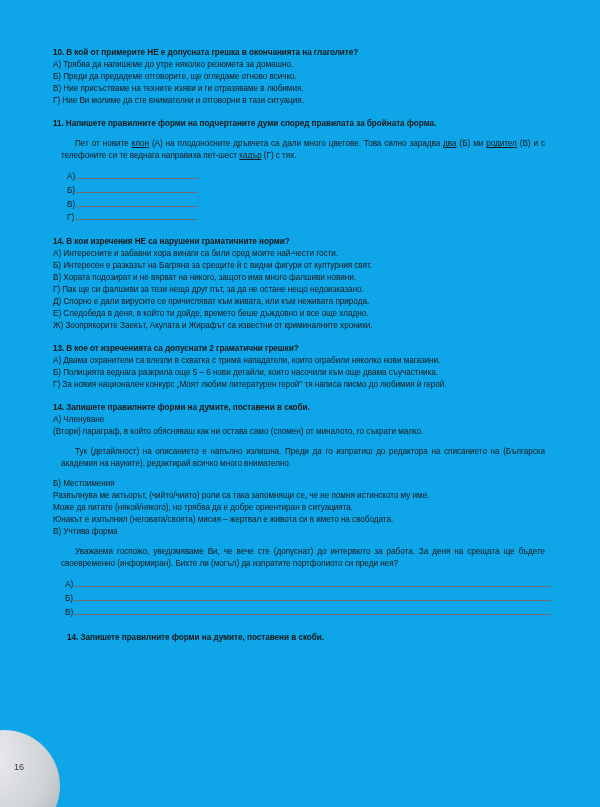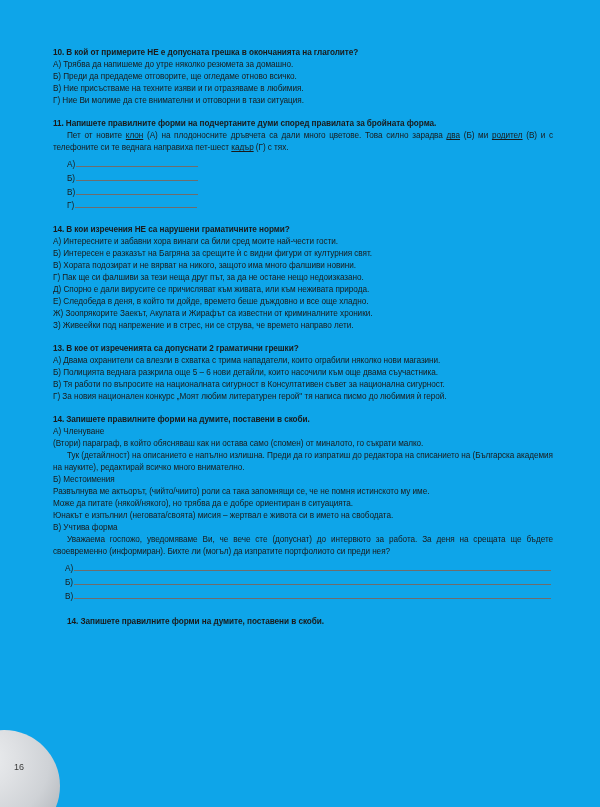--- a/index.html
+++ b/index.html
@@ -48,21 +48,21 @@
   .q-line {
     font-size: 8.2px;
     line-height: 12.0px;
     margin: 0;
     letter-spacing: -0.05px;
   }
 
   .q-para {
     font-size: 8.2px;
     line-height: 12.0px;
-    margin: 0;
+    margin: 8px;
     text-align: justify;
     text-indent: 14px;
     letter-spacing: -0.05px;
   }
   .spacer-md { height: 11px; }
   .spacer-lg { height: 13px; }
 
   u.uline {
     text-decoration: underline;
     text-underline-offset: 1px;
@@ -156,30 +156,28 @@
 
     <div class="q-block">
       <p class="q-title"><span class="num">14.</span><span>В кои изречения НЕ са нарушени граматичните норми?</span></p>
       <p class="q-line">А) Интересните и забавни хора винаги са били сред моите най-чести гости.</p>
       <p class="q-line">Б) Интересен е разказът на Багряна за срещите ѝ с видни фигури от културния свят.</p>
       <p class="q-line">В) Хората подозират и не вярват на никого, защото има много фалшиви новини.</p>
       <p class="q-line">Г) Пак ще си фалшиви за тези неща друг път, за да не остане нещо недоизказано.</p>
       <p class="q-line">Д) Спорно е дали вирусите се причисляват към живата, или към неживата природа.</p>
       <p class="q-line">Е) Следобеда в деня, в който ти дойде, времето беше дъждовно и все още хладно.</p>
       <p class="q-line">Ж) Зоопрякорите Заекът, Акулата и Жирафът са известни от криминалните хроники.</p>
-      <p class="q-line">З) Живеейки под напрежение и в стрес, ни се струва, че времето направо лети.</p>
     </div>
 
     <div class="spacer-md"></div>
 
     <div class="q-block">
       <p class="q-title"><span class="num">13.</span><span>В кое от изреченията са допуснати 2 граматични грешки?</span></p>
       <p class="q-line">А) Двама охранители са влезли в схватка с трима нападатели, които ограбили няколко нови магазини.</p>
       <p class="q-line">Б) Полицията веднага разкрила още 5 – 6 нови детайли, които насочили към още двама съучастника.</p>
-      <p class="q-line">В) Тя работи по въпросите на националната сигурност в Консултативен съвет за национална сигурност.</p>
       <p class="q-line">Г) За новия национален конкурс „Моят любим литературен герой" тя написа писмо до любимия ѝ герой.</p>
     </div>
 
     <div class="spacer-md"></div>
 
     <div class="q-block">
       <p class="q-title"><span class="num">14.</span><span>Запишете правилните форми на думите, поставени в скоби.</span></p>
 
       <p class="q-line">А) Членуване</p>
       <p class="q-line">(Втори) параграф, в който обясняваш как ни остава само (спомен) от миналото, го съкрати малко.</p>

